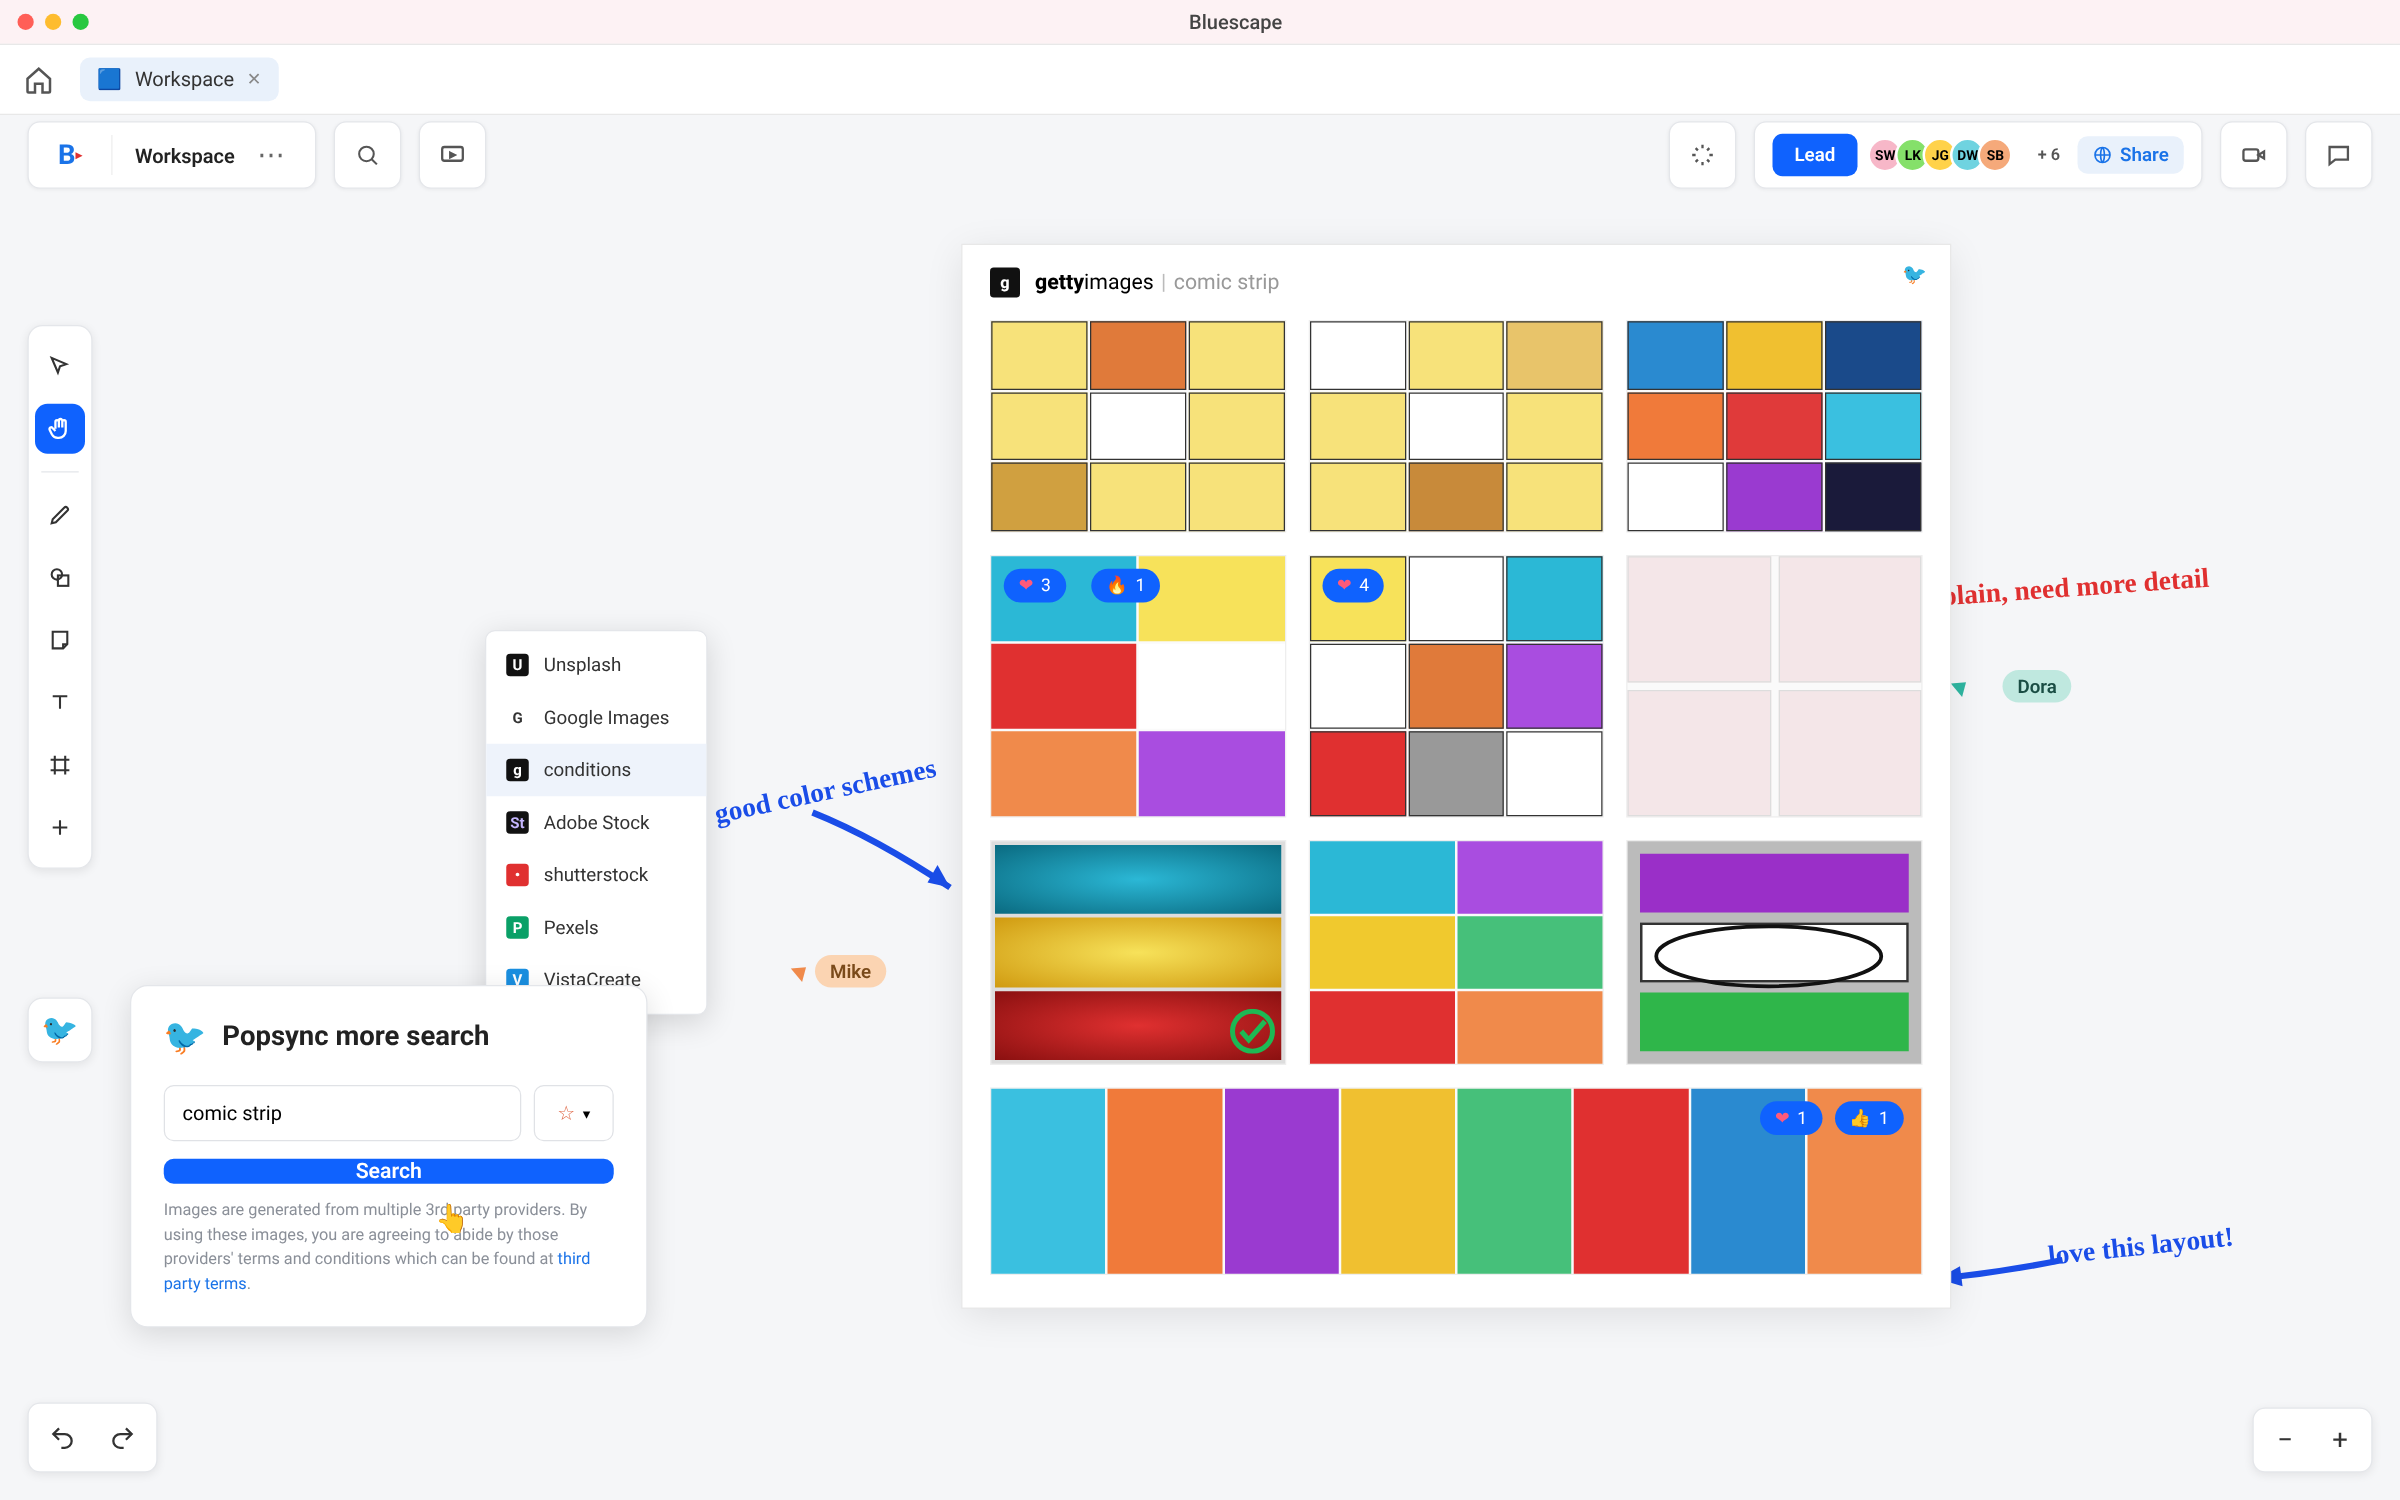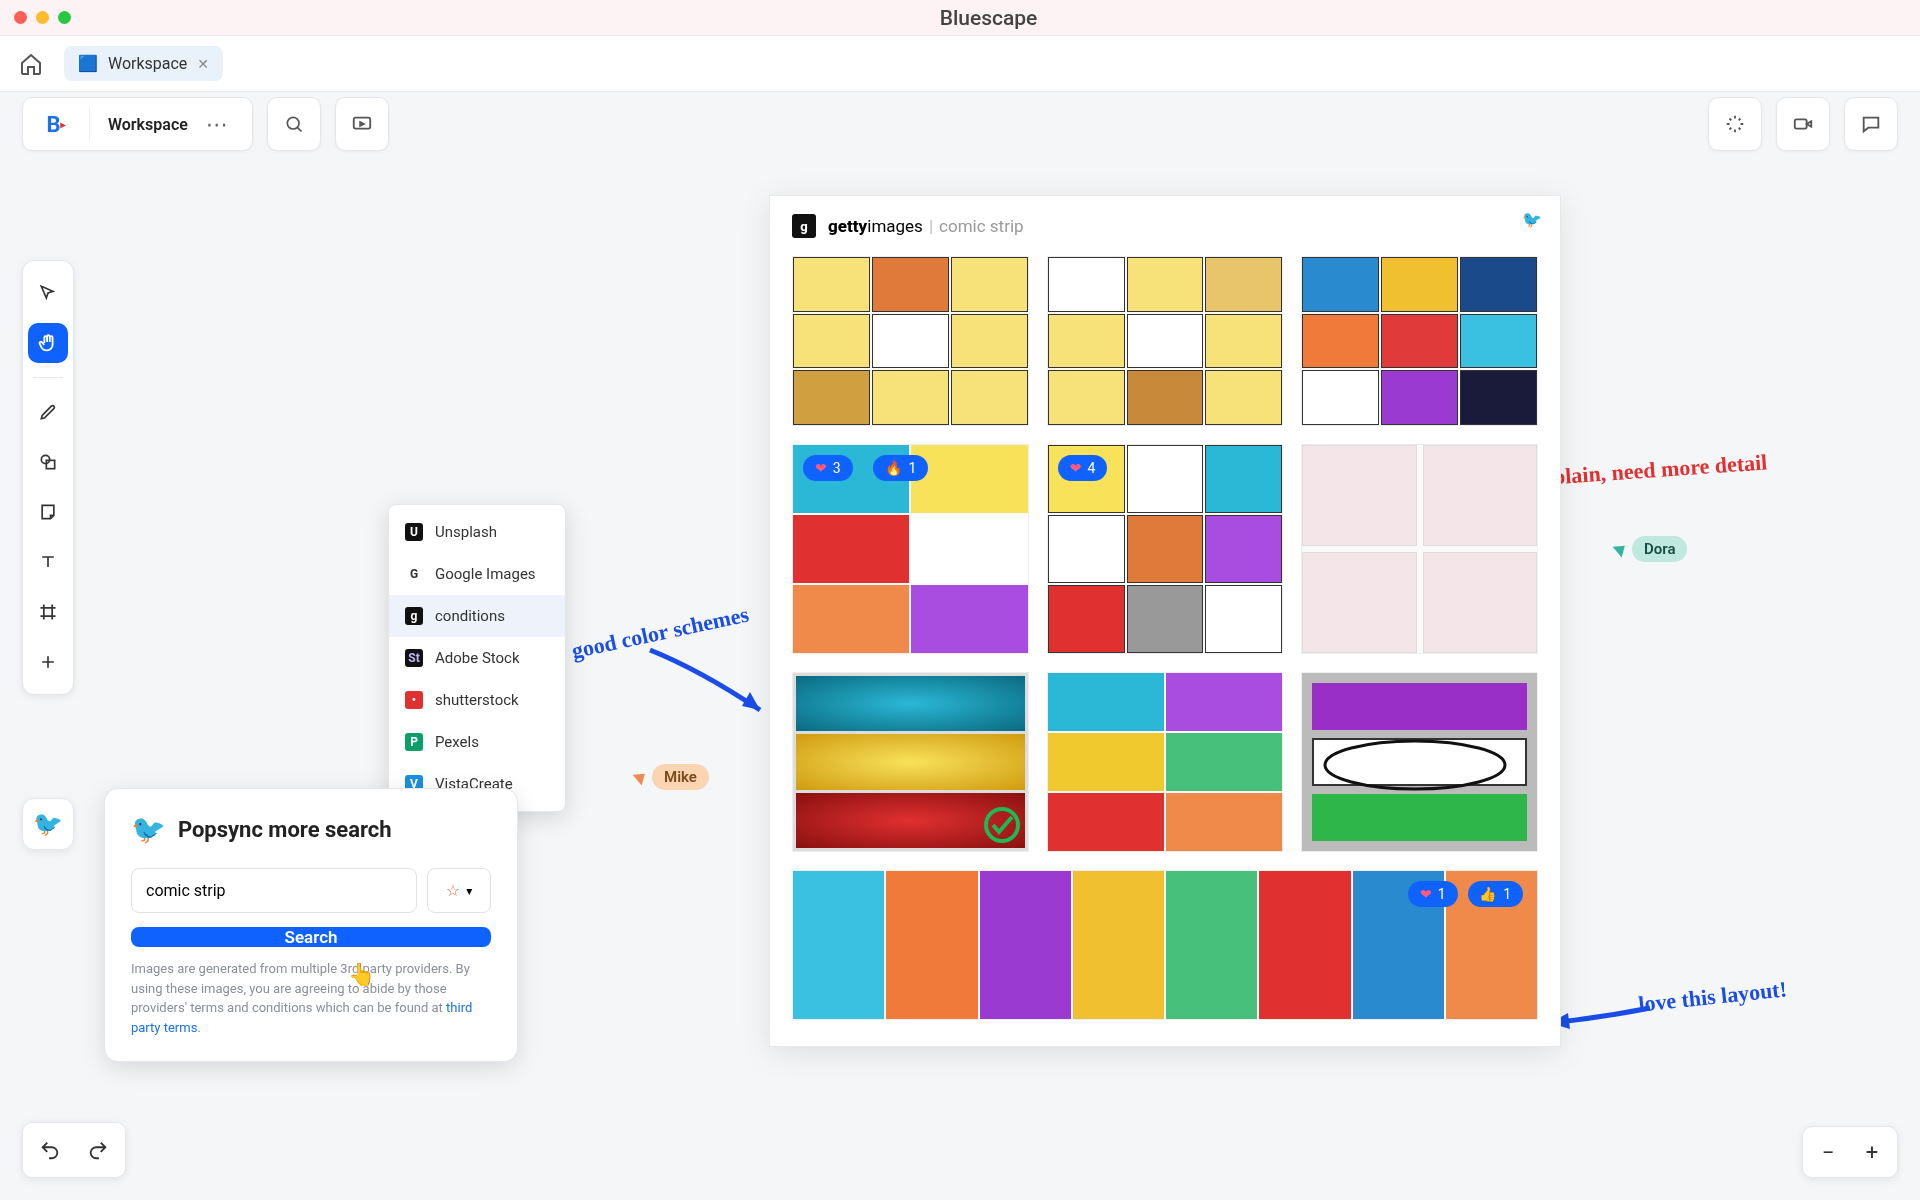--- a/index.html
+++ b/index.html
@@ -2,21 +2,21 @@
 <html><head>
 <meta charset="utf-8">
 <style>
 * { margin: 0; padding: 0; box-sizing: border-box; font-family: -apple-system, BlinkMacSystemFont, "Segoe UI", Roboto, sans-serif; }
 body { width: 1920px; height: 1200px; background: #f5f6f8; overflow: hidden; position: relative; }
 
 .titlebar { height: 36px; background: linear-gradient(#fdf2f4,#fdf2f4); display:flex; align-items:center; padding: 0 14px; border-bottom:1px solid #e8e8e8; }
 .traffic { display:flex; gap:9px; }
 .dot { width:13px; height:13px; border-radius:50%; }
 .dot.red{background:#ff5f57}.dot.yellow{background:#febc2e}.dot.green{background:#28c840}
-.titlebar-title{ flex:1; text-align:center; font-size:21px; color:#444; font-weight:500;}
+.titlebar-title{ flex:1; text-align:center; font-size:16px; color:#444; font-weight:500;}
 
 .tabbar { height: 56px; background:#fff; display:flex; align-items:center; padding:0 16px; gap:18px; border-bottom:1px solid #e8e8e8;}
 .home-btn{width:30px;height:30px;display:flex;align-items:center;justify-content:center;color:#555;}
 .ws-tab{display:flex;align-items:center;gap:10px;background:#e9f1fb;padding:8px 14px;border-radius:8px;font-size:16px;color:#333;}
 .ws-tab .x{color:#888;font-size:14px;}
 
 .app-toolbar{height:64px;background:transparent;display:flex;align-items:center;padding:10px 22px;gap:14px;}
 .tbox{background:#fff;border:1px solid #e4e6ea;border-radius:10px;height:54px;display:flex;align-items:center;box-shadow:0 1px 3px rgba(0,0,0,.05);}
 .logo-box{width:66px;justify-content:center;font-weight:700;color:#1a73e8;font-size:22px;}
 .ws-box{padding:0 18px;font-weight:600;color:#222;}
@@ -74,21 +74,21 @@
 .reaction .h{color:#ff5a7a;}
 .reaction2{left:80px;}
 .bottom-wide{grid-column:1 / span 3;height:150px;}
 
 .cursor-tag{position:absolute;display:flex;align-items:center;}
 .cursor-tag .tri{width:0;height:0;border-left:10px solid;border-top:7px solid transparent;border-bottom:7px solid transparent;transform:rotate(-40deg);}
 .cursor-tag .lbl{margin-left:6px;padding:4px 12px;border-radius:14px;font-size:15px;font-weight:600;}
 .ct-mike{left:636px;top:764px;}
 .ct-mike .tri{border-left-color:#f08a4b;}
 .ct-mike .lbl{background:#fbd4b2;color:#7a4a1a;}
-.ct-dora{left:1616px;top:536px;}
+.ct-dora{left:1564px;top:536px;gap:22px;}
 .ct-dora .tri{border-left-color:#2fb6a1;}
 .ct-dora .lbl{background:#bfe8df;color:#1a4d44;}
 
 .hand-note{position:absolute;font-family:'Comic Sans MS',cursive;font-size:22px;font-weight:700;}
 .note-green{color:#1db954;}
 .note-blue{color:#1a4de8;}
 .note-red{color:#e03030;}
 .arrow{position:absolute;}
 
 .hand-cursor{position:absolute;left:348px;top:962px;font-size:22px;}
@@ -147,20 +147,38 @@
     <svg width="22" height="22" viewBox="0 0 24 24" fill="none" stroke="currentColor" stroke-width="2">
         <rect x="3" y="5" width="18" height="12" rx="2"></rect>
         <path d="M10 10l4 2-4 2z" fill="currentColor"></path>
       </svg>
   </div>
   <div class="spacer"></div>
   <div class="tbox sparkle-box">
     <svg width="22" height="22" viewBox="0 0 24 24" fill="none" stroke="#555" stroke-width="2">
         <path d="M12 3v3M12 18v3M3 12h3M18 12h3M6 6l2 2M16 16l2 2M6 18l2-2M16 8l2-2"></path>
       </svg>
+  </div>
+  <div class="tbox people-strip">
+    <button class="lead-btn">Lead</button>
+    <div class="avatars" id="avatars">
+        <div class="av" style="background: rgb(247, 183, 200);">SW</div>
+        <div class="av" style="background: rgb(133, 224, 106);">LK</div>
+        <div class="av" style="background: rgb(255, 210, 74);">JG</div>
+        <div class="av" style="background: rgb(111, 211, 224);">DW</div>
+        <div class="av" style="background: rgb(245, 169, 122);">SB</div>
+      </div>
+    <span class="more-ct">+ 6</span>
+    <div class="share-chip">
+      <svg width="16" height="16" viewBox="0 0 24 24" fill="none" stroke="currentColor" stroke-width="2">
+          <circle cx="12" cy="12" r="9"></circle>
+          <path d="M3 12h18M12 3c3 3 3 15 0 18M12 3c-3 3-3 15 0 18"></path>
+        </svg>
+      <span>Share</span>
+    </div>
   </div>
   <div class="tbox icon-box">
     <svg width="22" height="22" viewBox="0 0 24 24" fill="none" stroke="currentColor" stroke-width="2">
         <rect x="3" y="7" width="13" height="10" rx="2"></rect>
         <path d="M21 9l-5 3 5 3z"></path>
       </svg>
   </div>
   <div class="tbox icon-box">
     <svg width="22" height="22" viewBox="0 0 24 24" fill="none" stroke="currentColor" stroke-width="2">
         <path d="M4 5h16v11H9l-5 4z"></path>

